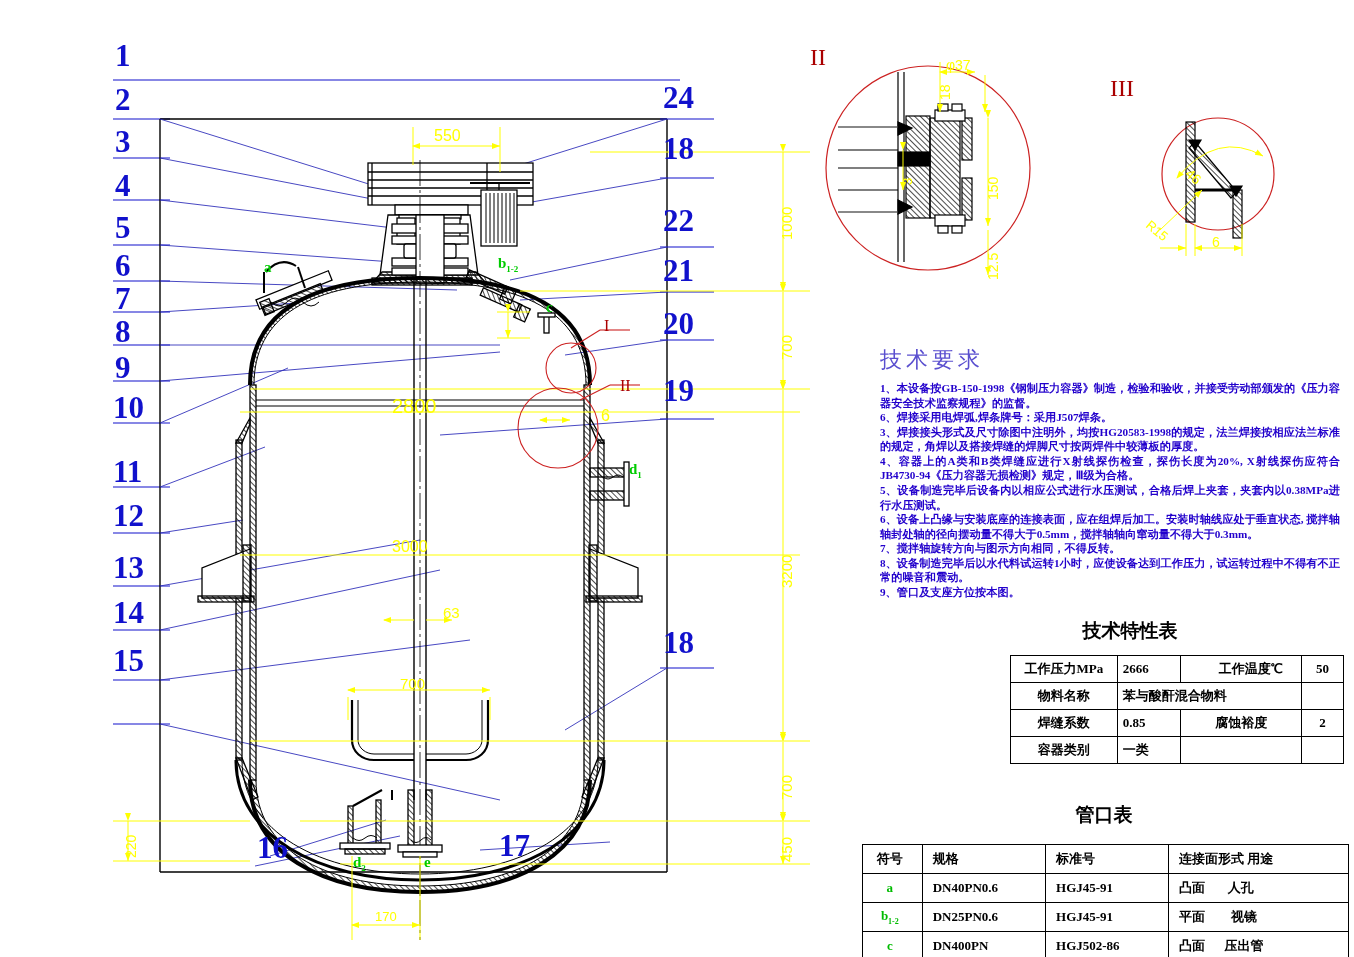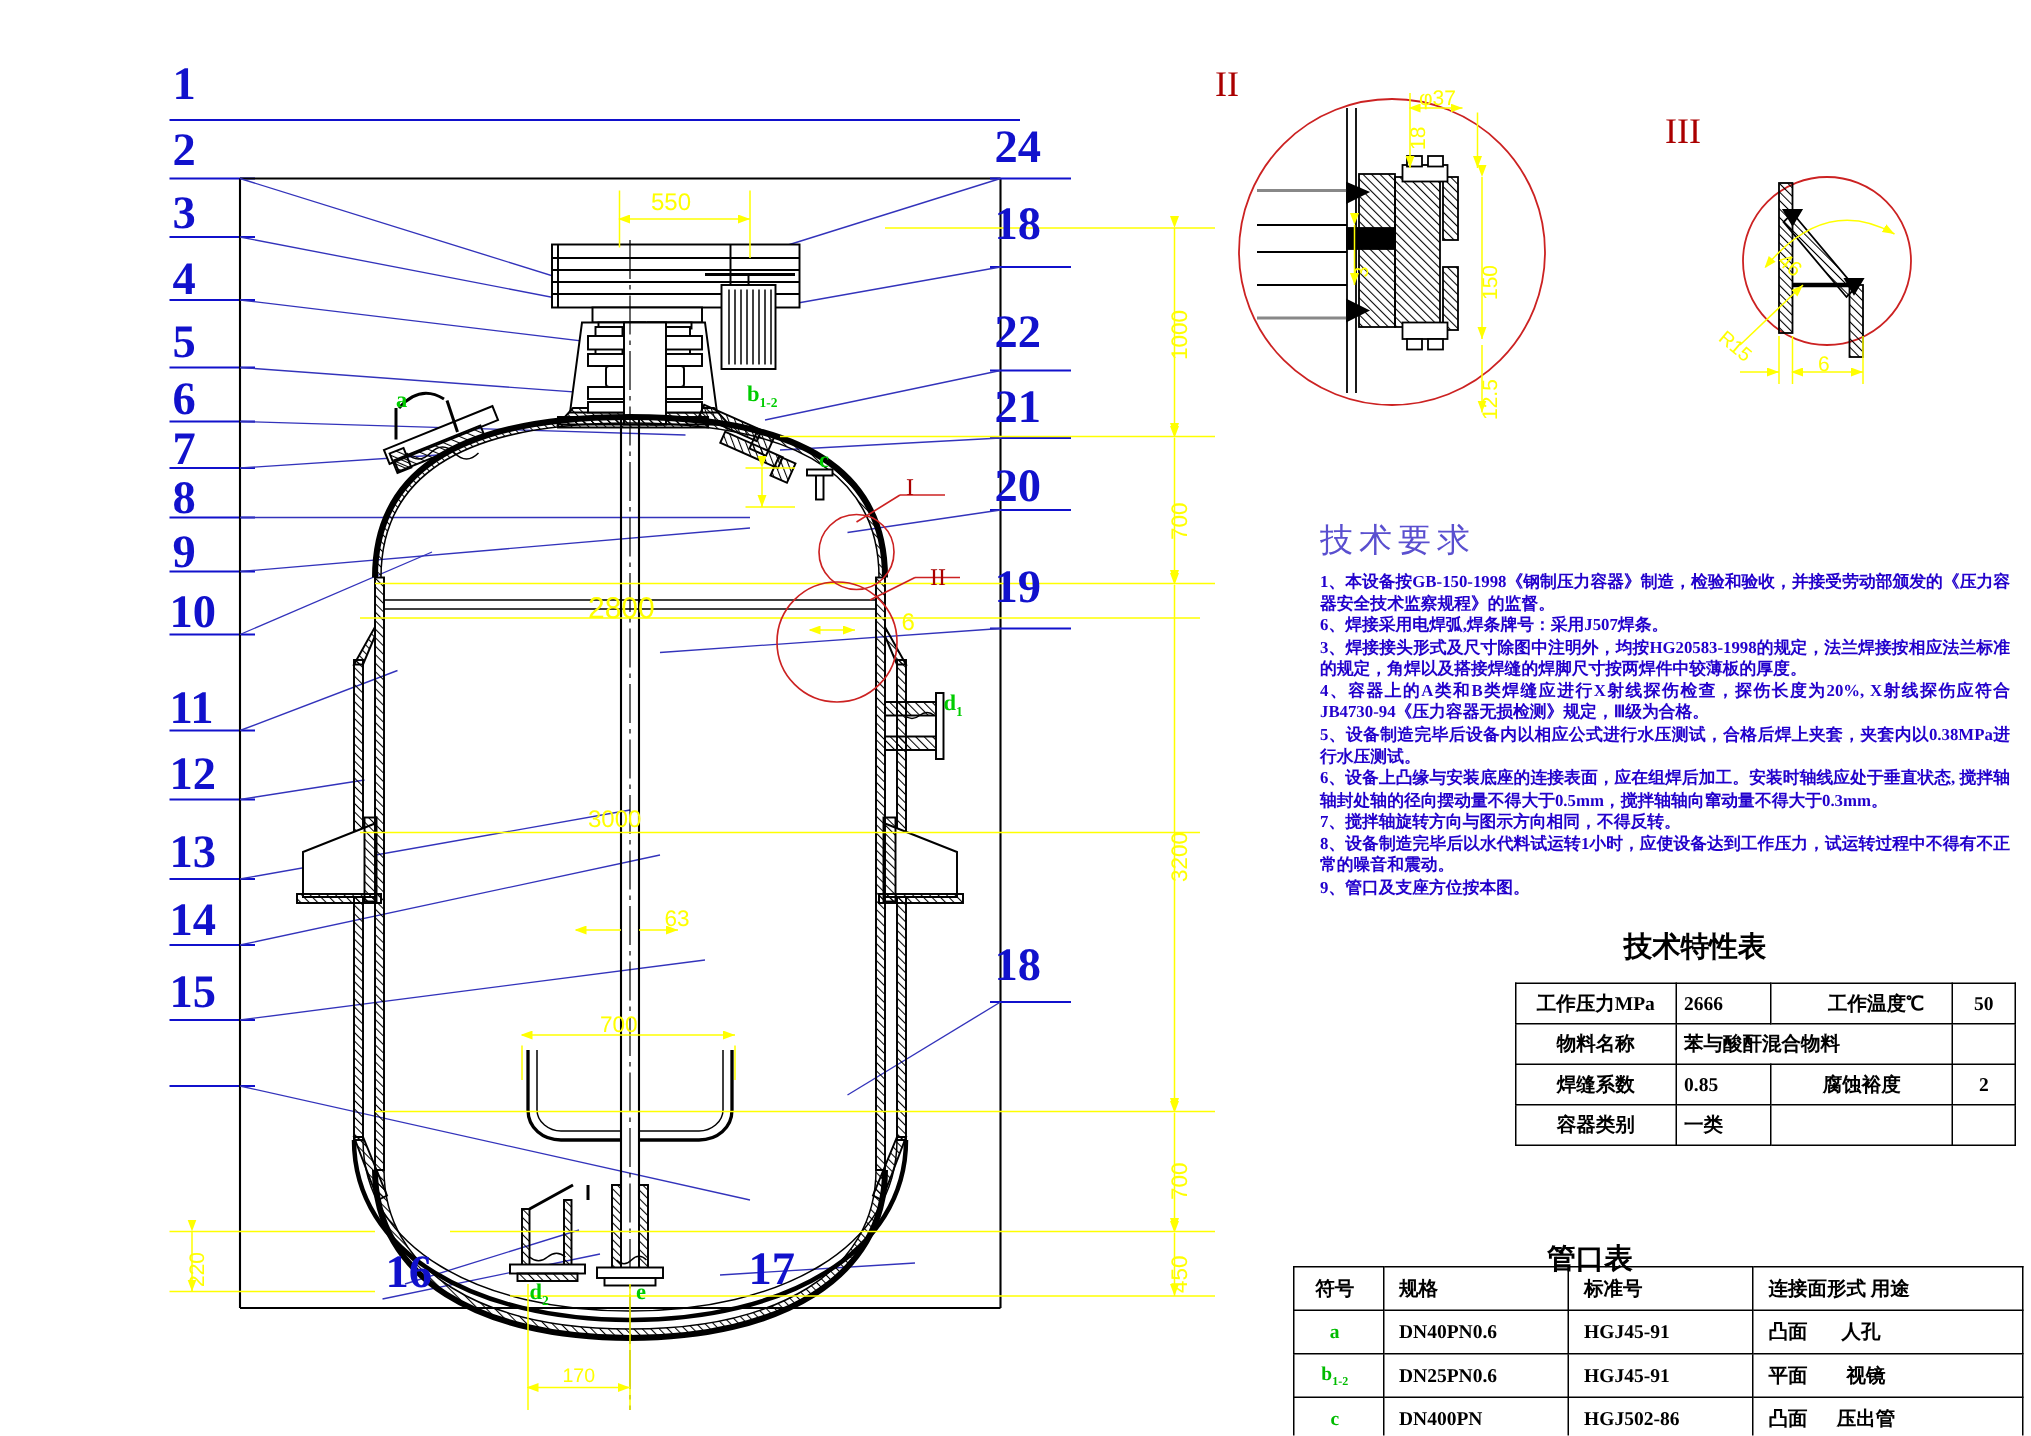--- a/index.html
+++ b/index.html
@@ -487,21 +487,21 @@
   </tr>
   <tr>
     <td class="lbl">容器类别</td>
     <td class="val">一类</td>
     <td class="lbl"></td>
     <td class="val"></td>
   </tr>
 </tbody>
     </table>
 
-<div class="tbl-title" style="left:940px;top:802px;width:240px;margin-top:24px;">管口表</div>
+<div class="tbl-title" style="left:984px;top:802px;width:240px;">管口表</div>
 <table class="cad" id="nozzle-table" style="left:862px;top:844px;width:487px;">
   <tbody>
         <tr>
     <th class="c1" style="width:62px;">符号</th>
     <th style="width:120px;">规格</th>
     <th style="width:120px;">标准号</th>
     <th style="width:185px;">连接面形式    用途</th>
   </tr>
   <tr>
     <td class="sym c1">a</td>

